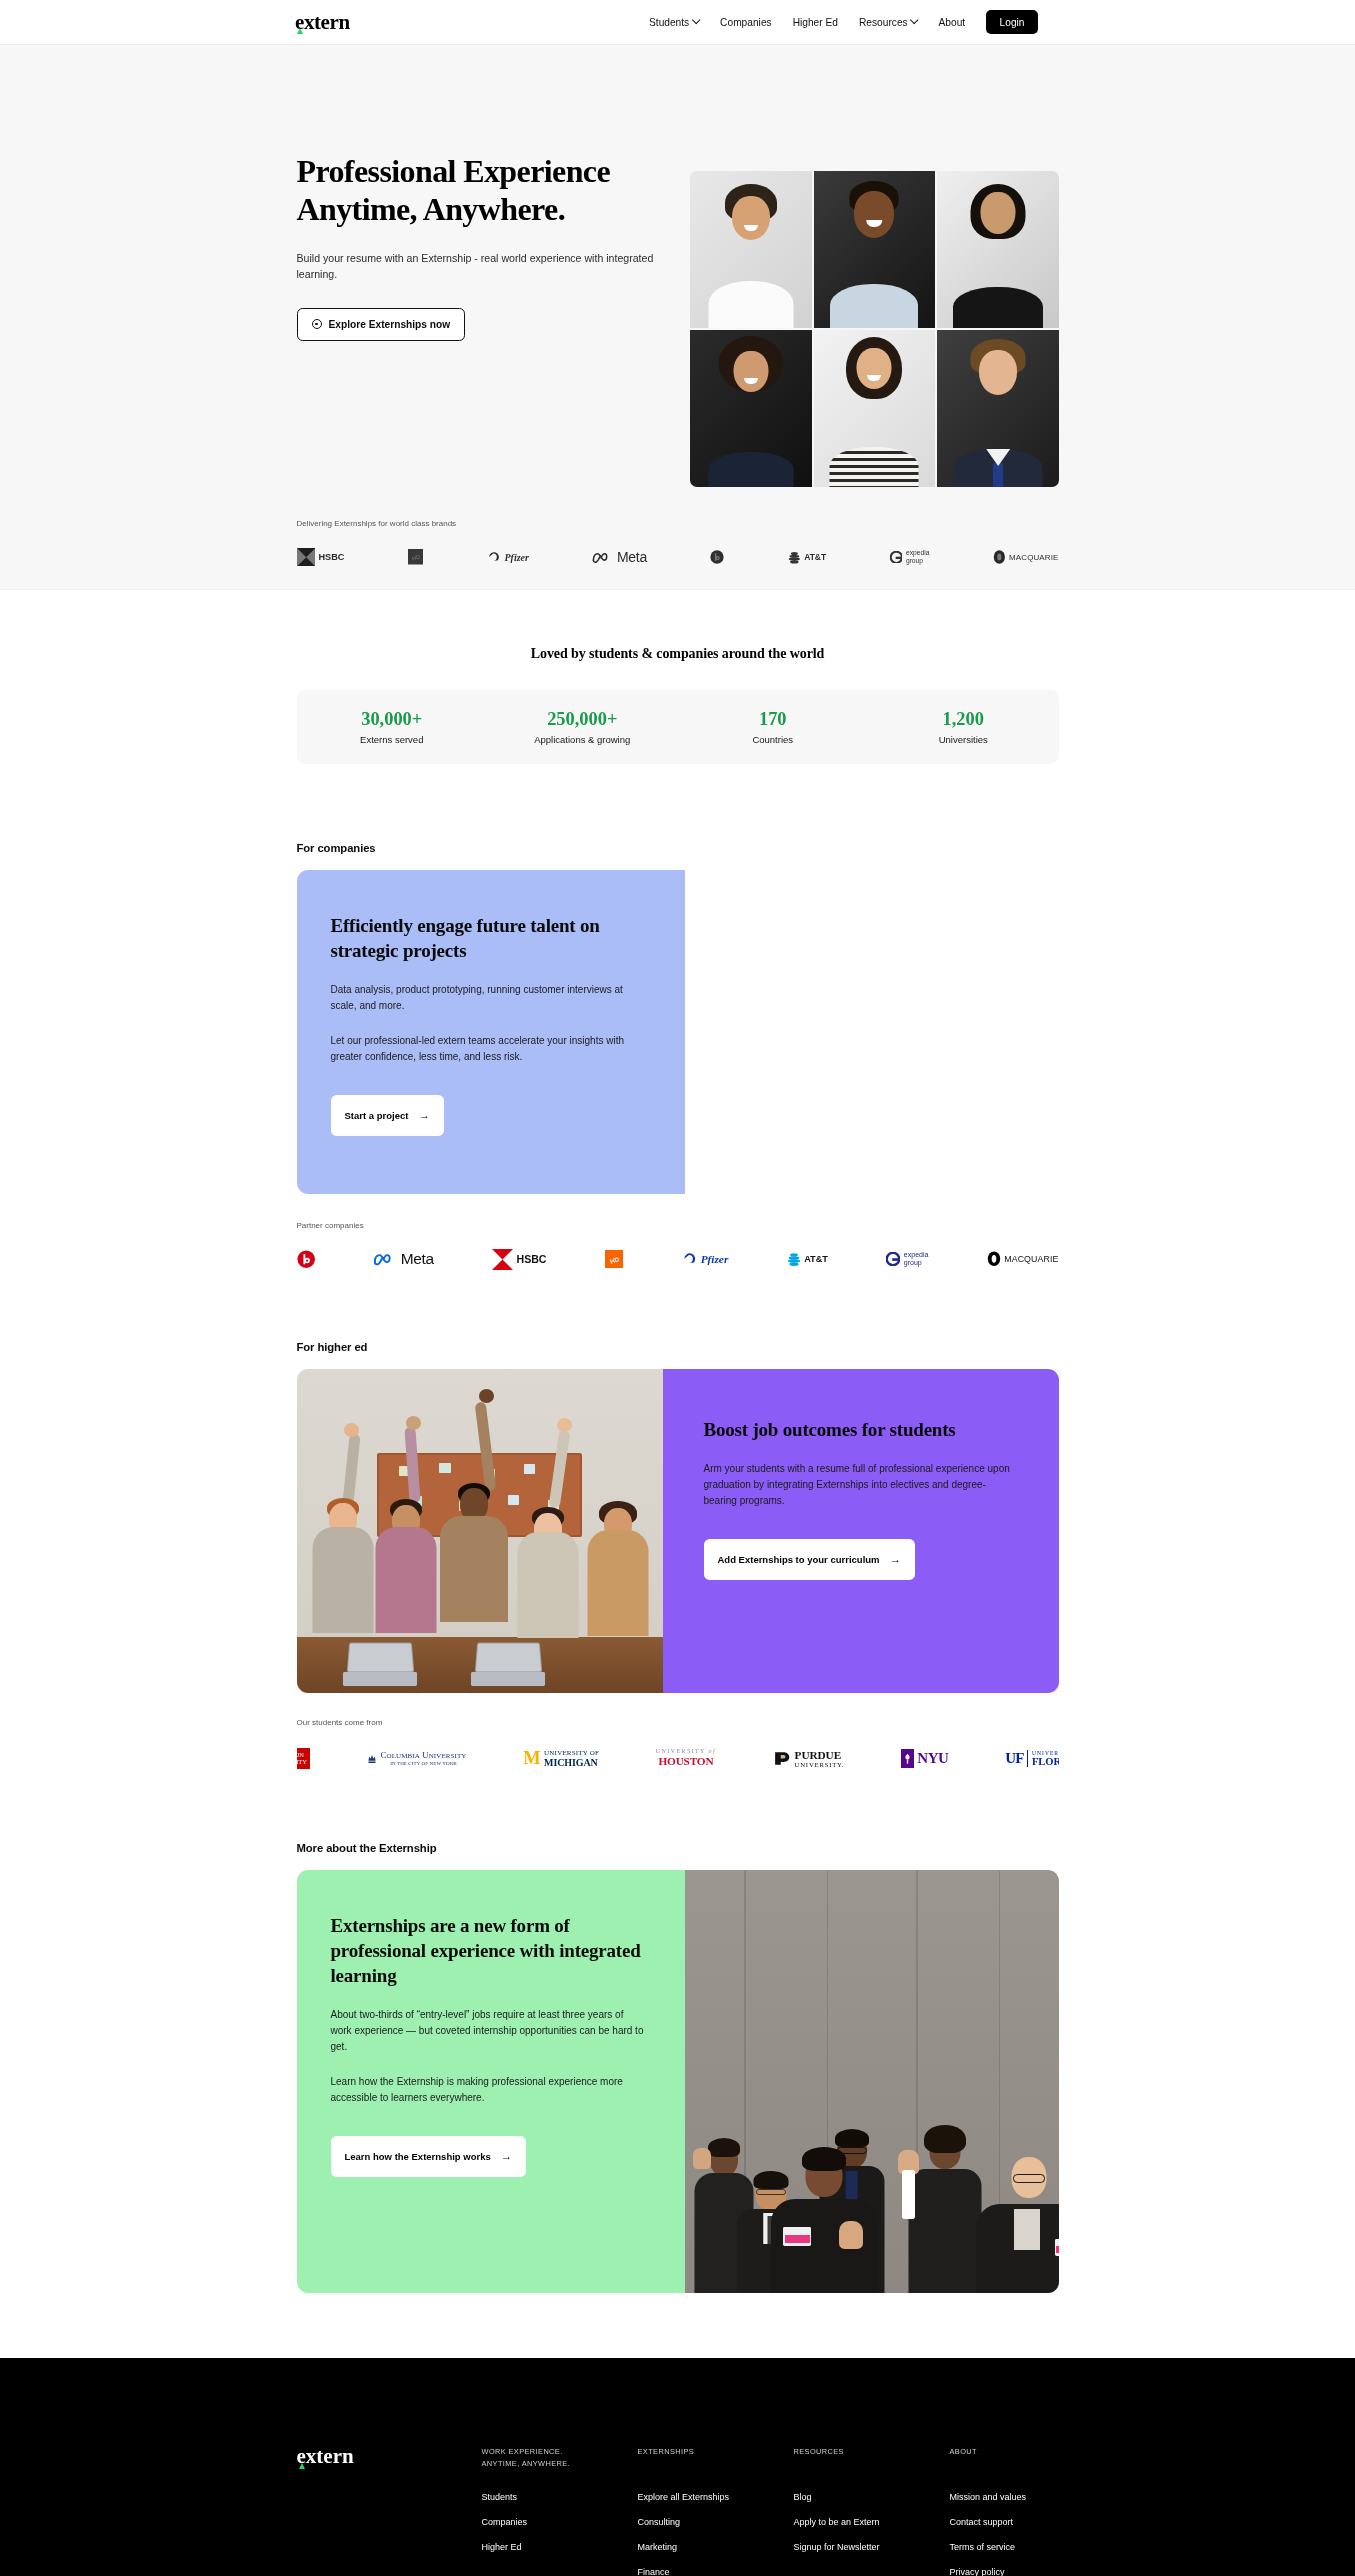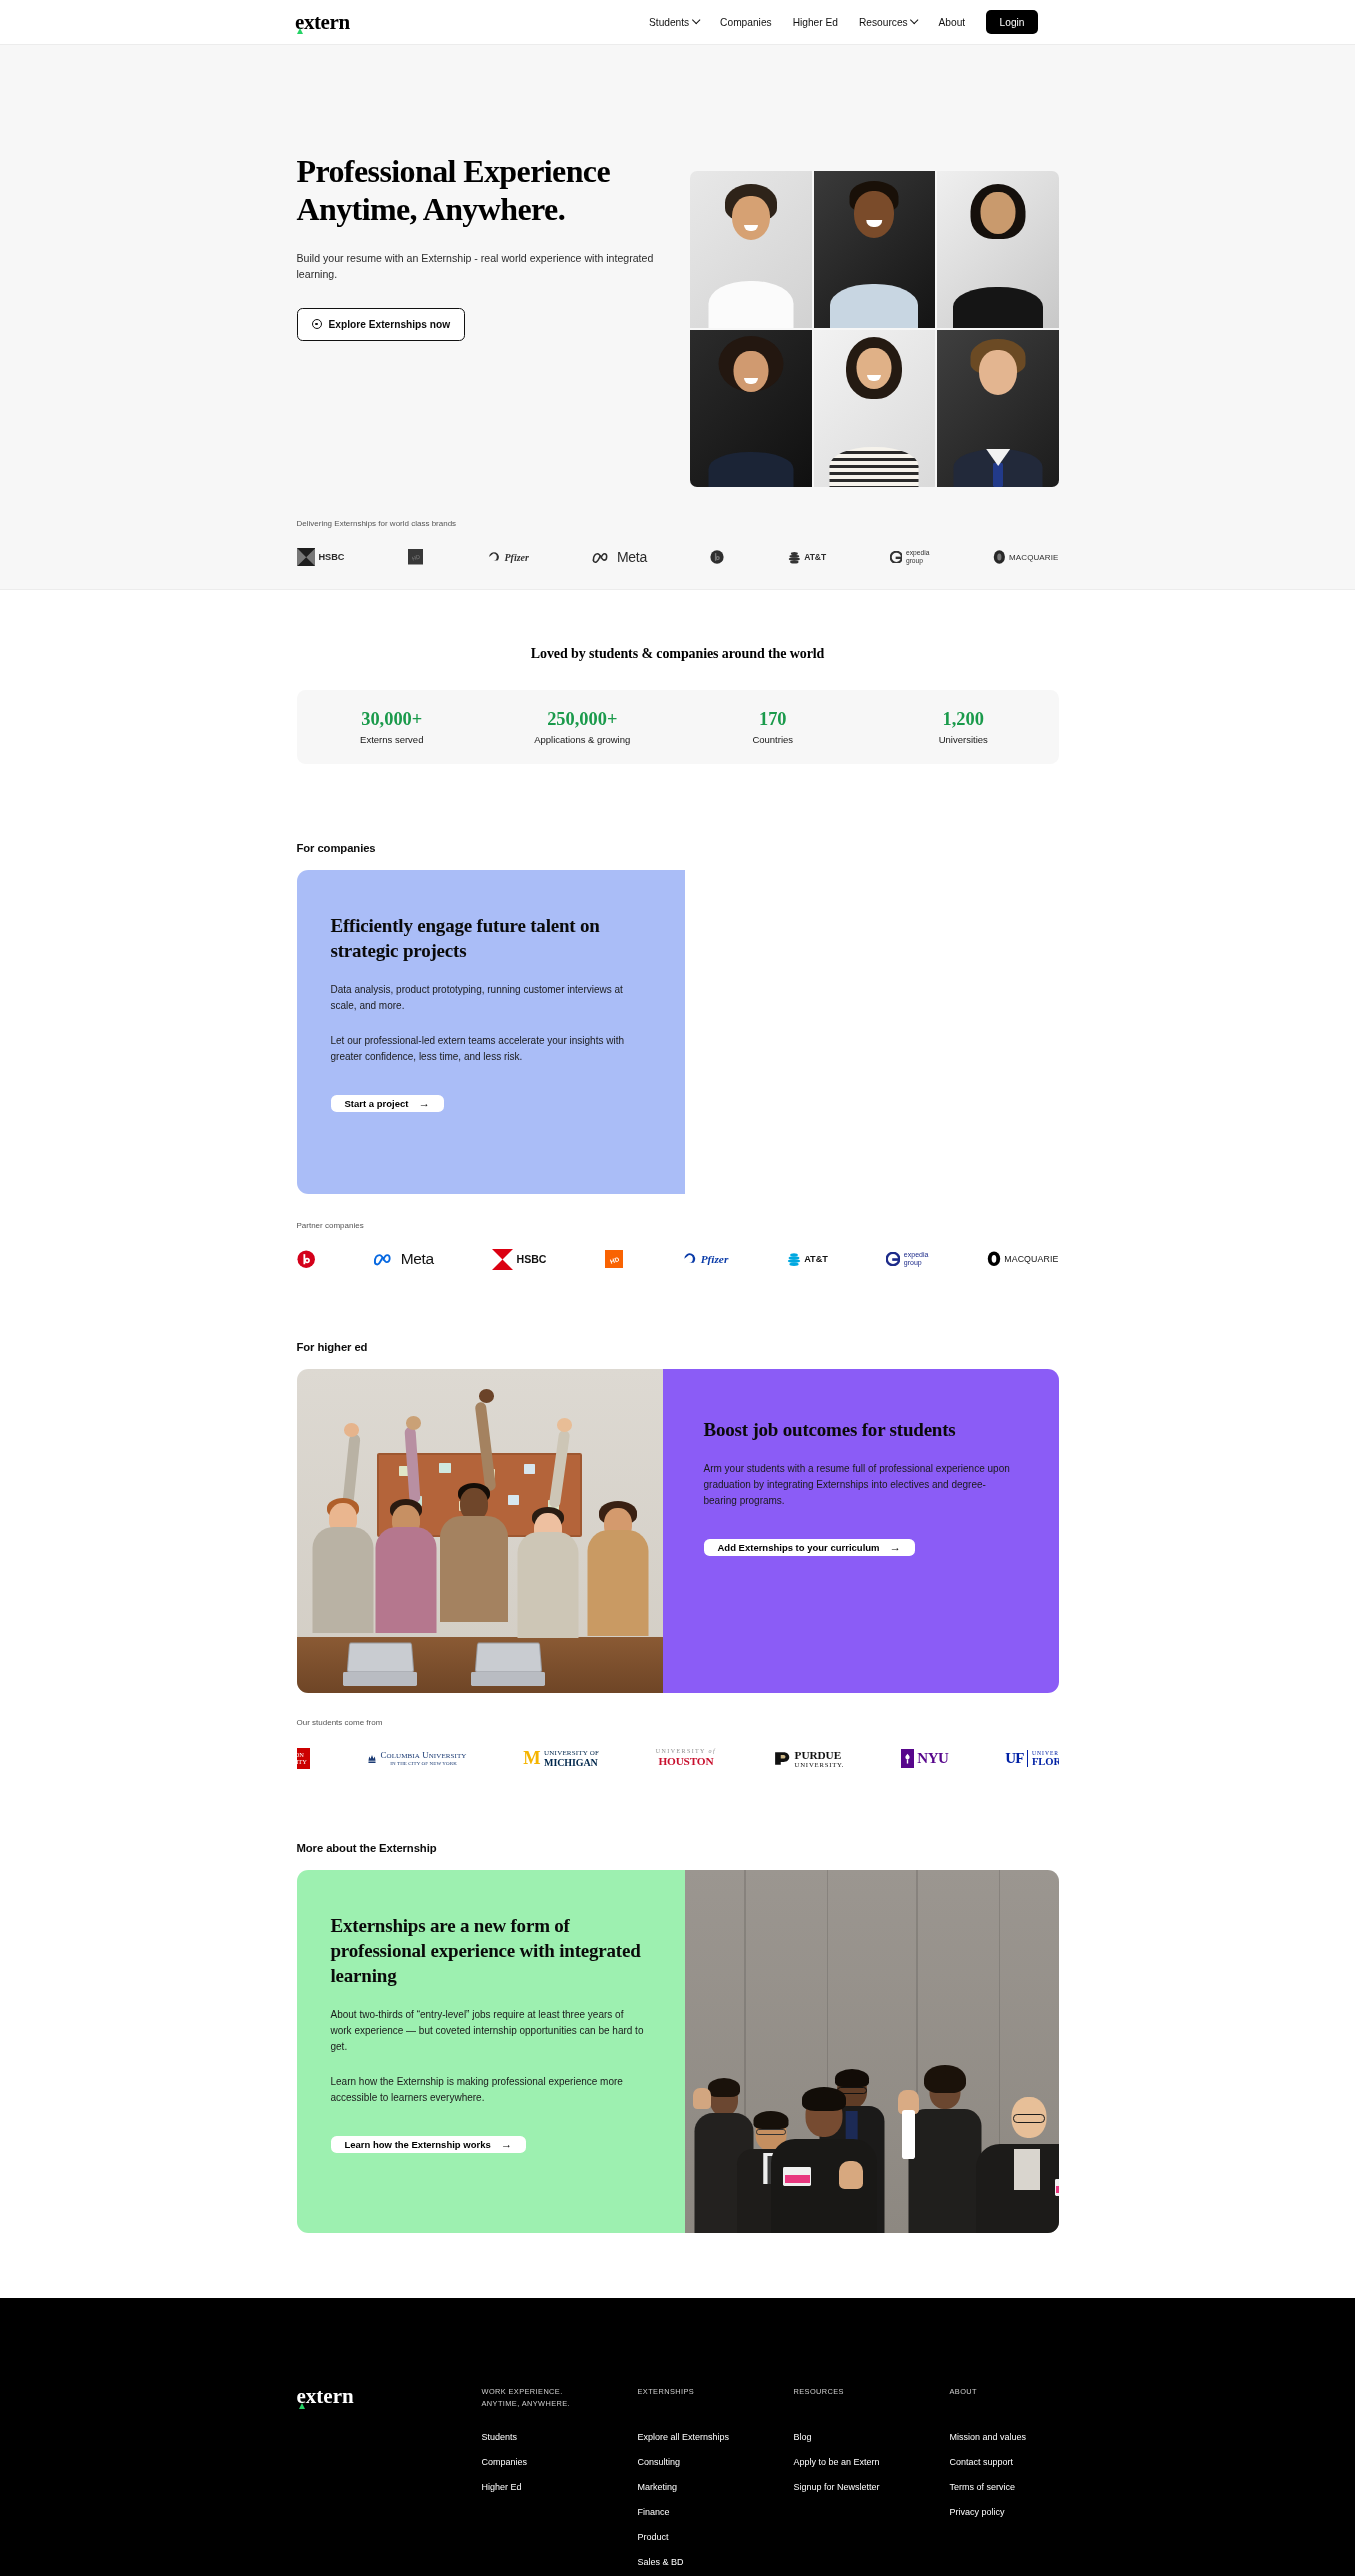--- a/index.html
+++ b/index.html
@@ -230,21 +230,21 @@
     color: #1a1a1a;
     margin-top: 18.4px;
   }
   .card-btn {
     margin-top: 30px;
     display: inline-flex;
     align-items: center;
     gap: 10px;
     background: #fff;
     border-radius: 5.6px;
-    padding: 3px 14px;
+    padding: 15px 14px;
     font-size: 9.5px;
     font-weight: 700;
     color: #000;
     cursor: pointer;
   }
   .arrow { font-size: 11.3px; line-height: 1; }
   .video-box {
     width: 332px; height: 187px;
     background: #d9d9d9;
     border: 0.7px solid #151515;
@@ -705,21 +705,21 @@
           </div>
         </div>
       </div>
     </div>
   </div>
 </div>
 
 <div class="sec-more">
   <div class="wrap">
     <div class="sect-head">More about the Externship</div>
-    <div class="split-card" style="height:363px">
+    <div class="split-card" style="height:423px">
       <div class="pane-left-green">
         <div class="card-h2">Externships are a new form of professional experience with integrated learning</div>
         <div class="card-p">About two-thirds of “entry-level” jobs require at least three years of work experience — but coveted internship opportunities can be hard to get.</div>
         <div class="card-p">Learn how the Externship is making professional experience more accessible to learners everywhere.</div>
         <div class="card-btn">
           <span>Learn how the Externship works</span>
           <span class="arrow">→</span>
         </div>
       </div>
       <div class="pane-photo-r">

